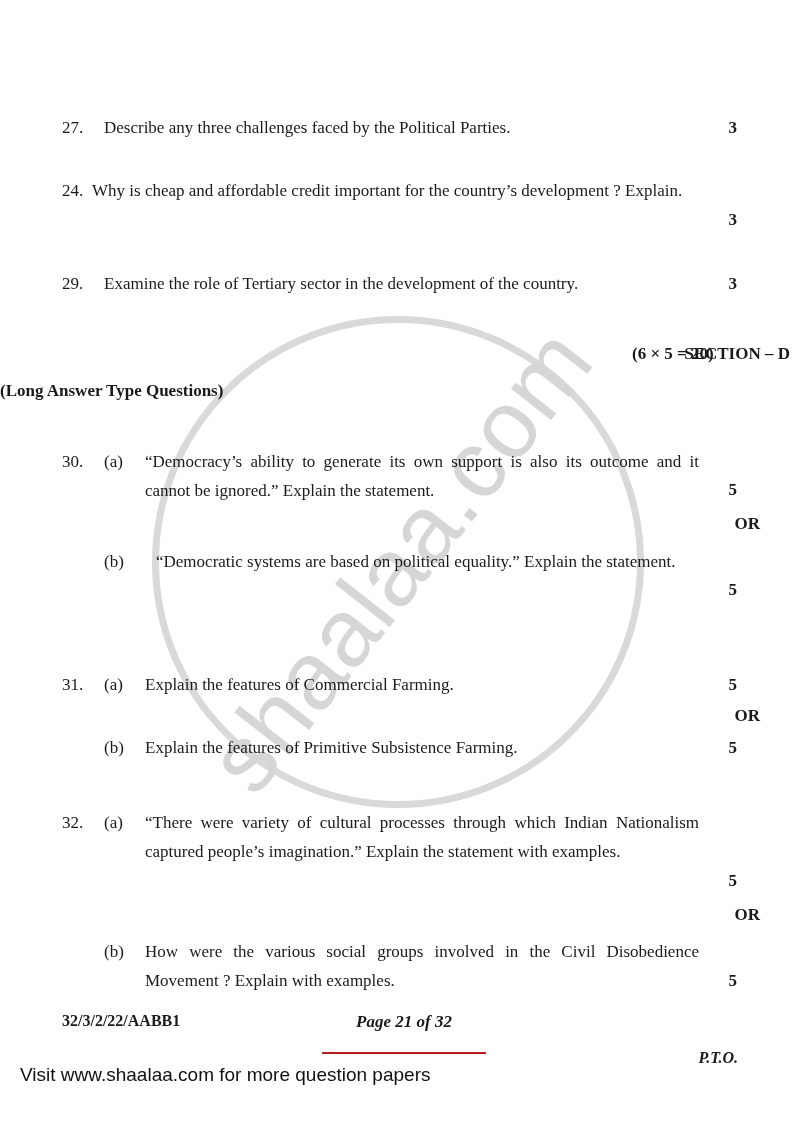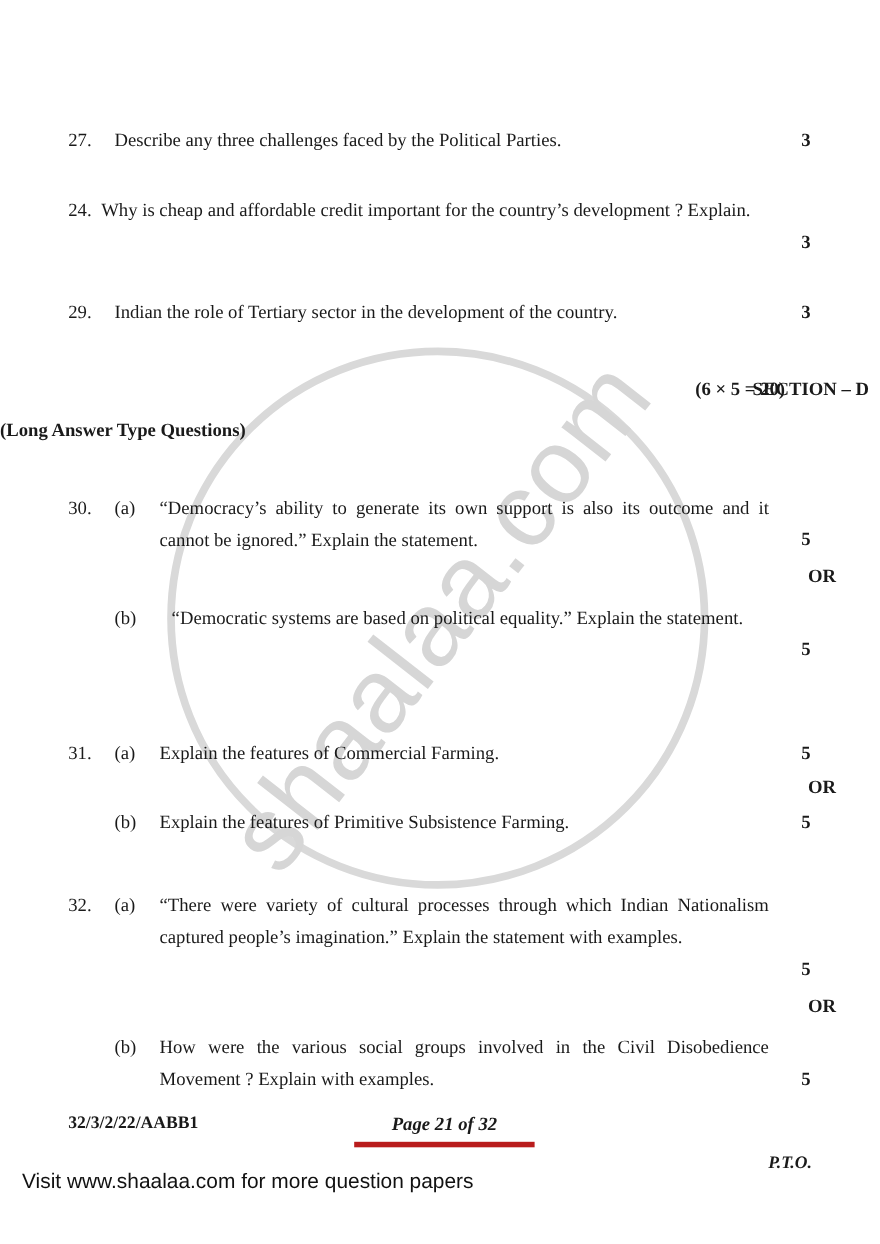--- a/index.html
+++ b/index.html
@@ -22,22 +22,22 @@
   .or { position: absolute; left: 0; width: 760px; text-align: right; font-weight: bold; font-size: 17px; }
 
   .sec-title { position: absolute; left: 0; width: 790px; text-align: right; top: 344px;
                font-weight: bold; font-size: 17px; }
   .sec-marks { position: absolute; left: 632px; top: 344px; font-weight: bold; font-size: 17px; }
   .sec-sub { position: absolute; left: 0; width: 790px; text-align: left; top: 381px;
              font-weight: bold; font-size: 17px; }
 
   .footer-code { position: absolute; left: 62px; top: 1012px; font-weight: bold; font-size: 16px; }
   .footer-page { position: absolute; left: 322px; top: 1012px; width: 164px; text-align: center;
-                 font-weight: bold; font-style: italic; font-size: 17px; padding-bottom: 6px;
-                 border-bottom: 5px solid #b91c1c; }
+                 font-weight: bold; font-style: italic; font-size: 17px; padding-bottom: 20px;
+                 border-bottom: 2px solid #b91c1c; }
   .footer-pto { position: absolute; left: 680px; top: 1049px; width: 58px; text-align: right;
                 font-weight: bold; font-style: italic; font-size: 16px; }
   .visit { position: absolute; left: 20px; top: 1064px; font-family: "Liberation Sans", "DejaVu Sans", sans-serif;
            font-size: 19px; color: #111; }
 </style>
 </head>
 <body>
 
 <div class="page">
 
@@ -53,21 +53,21 @@
     </div>
 
     <div>
       <span class="q qnum" style="top:176px">24.</span>
       <span class="q qtext" style="left:92px; width:596px; top:176px">Why is cheap and affordable credit important for the country’s development ? Explain.</span>
       <span class="marks" style="top:205px; line-height:29px">3</span>
     </div>
 
     <div>
       <span class="q qnum" style="top:269px">29.</span>
-      <span class="q qtext" style="left:104px; width:600px; top:269px">Indian the role of Tertiary sector in the development of the country.</span>
+      <span class="q qtext" style="left:104px; width:600px; top:269px">Examine the role of Tertiary sector in the development of the country.</span>
       <span class="marks" style="top:269px; line-height:29px">3</span>
     </div>
 
     <div class="sec-title">SECTION – D</div>
     <div class="sec-marks">(6 × 5 = 20)</div>
     <div class="sec-sub">(Long Answer Type Questions)</div>
 
     <div>
       <span class="q qnum" style="top:447px">30.</span>
       <span class="q qpart" style="top:447px">(a)</span>

